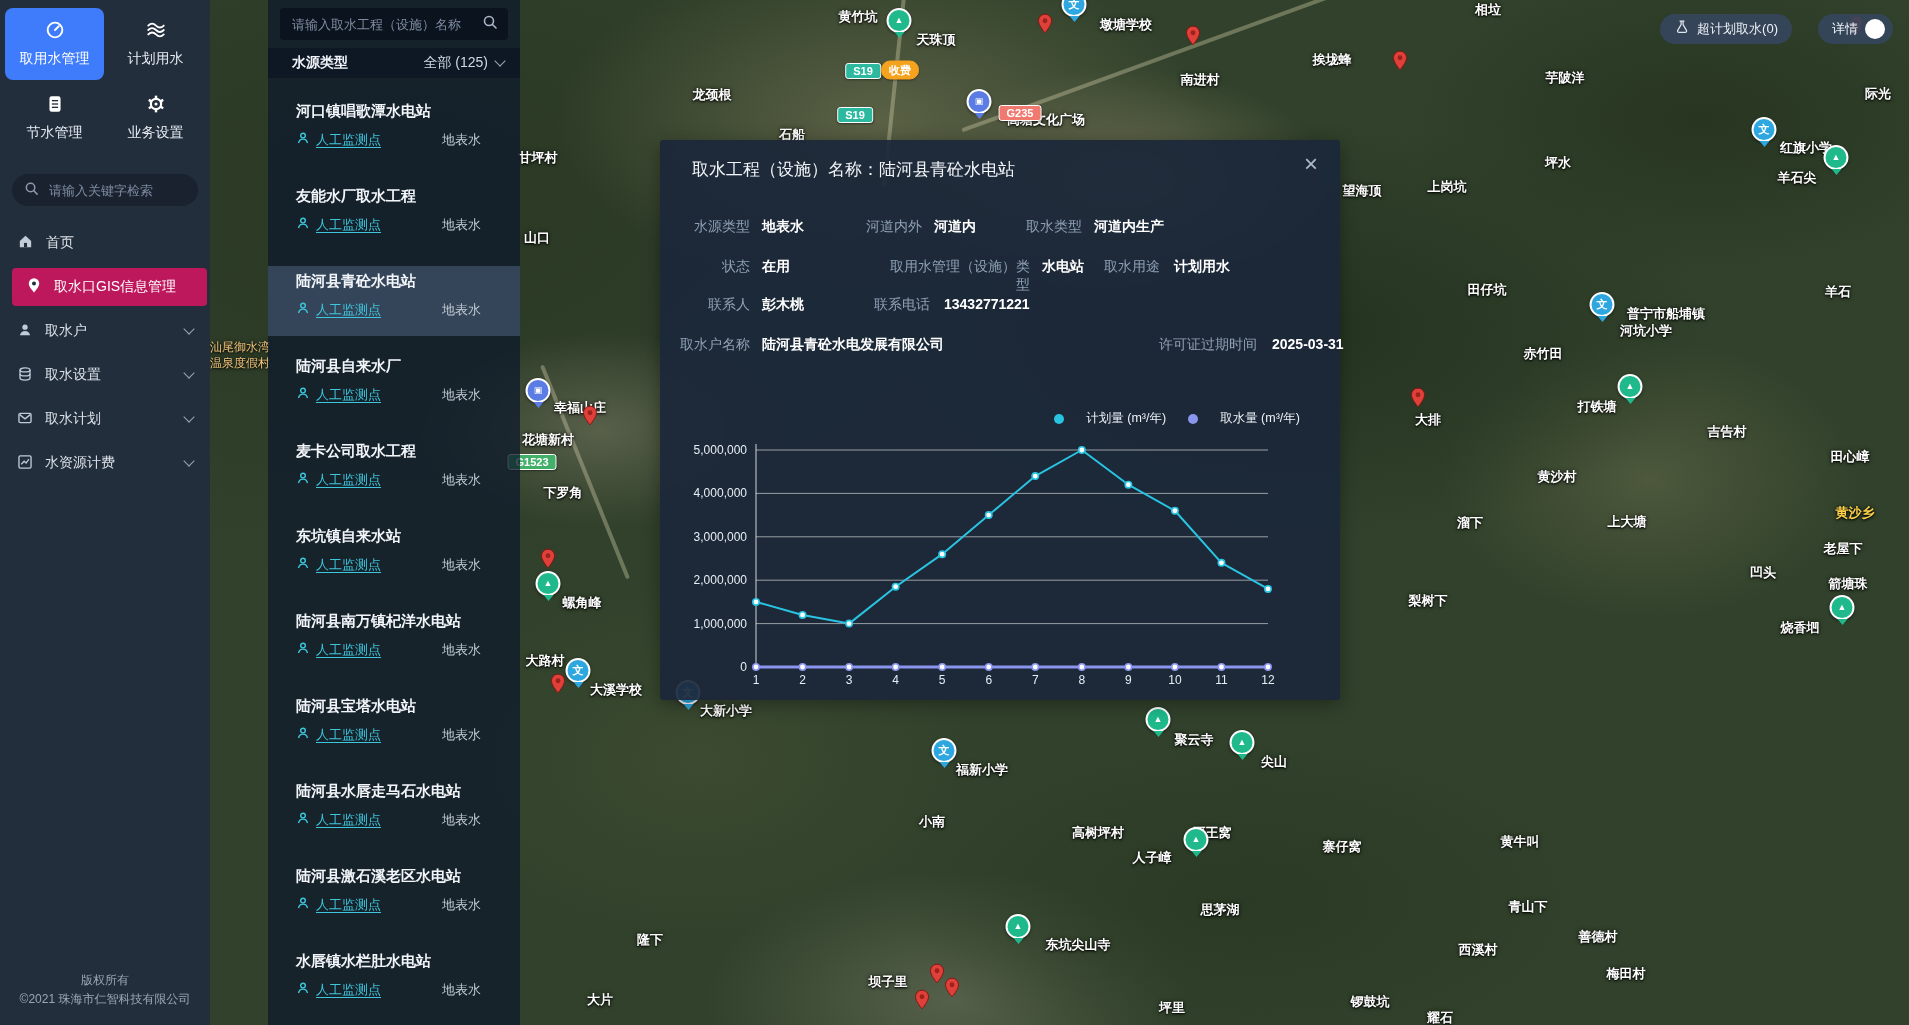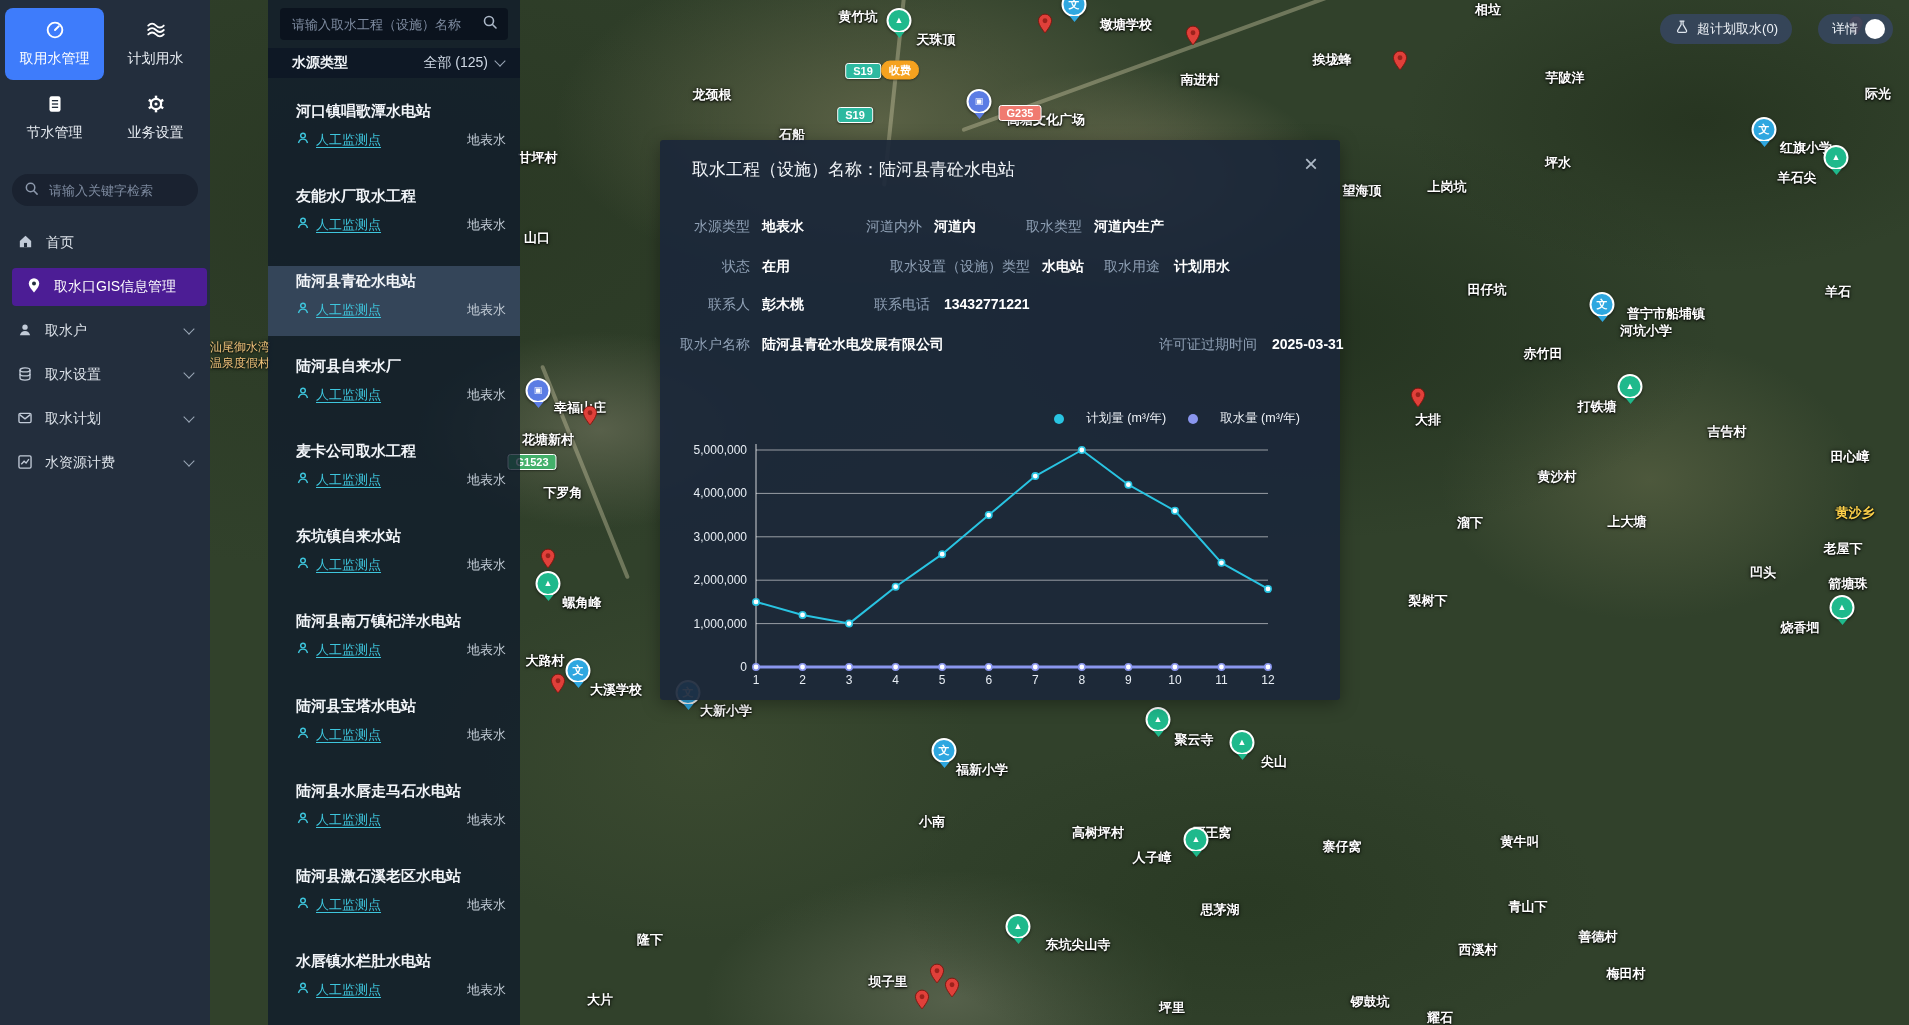--- a/index.html
+++ b/index.html
@@ -49,39 +49,39 @@
     gap:7px;color:#e8edf3;font-size:14px;cursor:pointer;}
   .tile.active{background:#3e7cfb;color:#fff;}
   .s-search{margin:12px 12px 6px;height:32px;border-radius:16px;background:#1a2230;display:flex;align-items:center;
     padding:0 12px;gap:8px;}
   .s-search input{flex:1;background:transparent;border:none;outline:none;color:#dfe6ee;font-size:13px;
     font-family:inherit;}
   .s-search input::placeholder{color:#7e8ba0;}
   #menu{margin-top:18px;}
   .m-item{height:38px;margin:6px 3px;display:flex;align-items:center;gap:12px;padding:0 14px;color:#dde3ea;
     font-size:14px;border-radius:4px;cursor:pointer;}
-  .m-item.active{background:#4c1d95;color:#fff;margin-left:12px;}
+  .m-item.active{background:#be185d;color:#fff;margin-left:12px;}
   .m-item .lbl{flex:1;}
   .chev{width:7px;height:7px;border-right:1.5px solid #9aa6b6;border-bottom:1.5px solid #9aa6b6;
     transform:rotate(45deg);margin-top:-4px;}
   #sb-footer{position:absolute;bottom:16px;width:100%;text-align:center;color:#9aa6b4;font-size:12px;line-height:19px;}
 
   
   #panel{position:absolute;left:268px;top:0;width:252px;height:1025px;background:rgba(16,27,43,.78);z-index:3;}
   .p-search{position:absolute;left:12px;right:12px;top:8px;height:32px;background:rgba(10,17,28,.88);
     border-radius:4px;display:flex;align-items:center;padding:0 10px;gap:8px;}
   .p-search input{flex:1;background:transparent;border:none;outline:none;color:#dfe6ee;font-size:13px;font-family:inherit;}
   .p-search input::placeholder{color:#7e8ba0;}
   .p-head{position:absolute;left:0;right:0;top:48px;height:30px;background:rgba(13,22,36,.85);display:flex;
     align-items:center;padding:0 16px 0 24px;color:#f0f4f8;font-size:14px;font-weight:700;}
   .p-head .right{margin-left:auto;display:flex;align-items:center;gap:8px;color:#cfd8e4;font-weight:400;cursor:pointer;}
   .st-item{position:absolute;left:0;right:0;height:70px;padding:6px 0 0 28px;box-sizing:border-box;cursor:pointer;}
   .st-item.selected{background:rgba(96,120,155,.42);}
   .st-item .t{color:#f2f5f9;font-size:15px;font-weight:700;margin-bottom:10px;}
-  .st-item .row{display:flex;align-items:center;gap:6px;padding-right:14px;}
+  .st-item .row{display:flex;align-items:center;gap:6px;padding-right:39px;}
   .st-item .tag{color:#3ec6dd;font-size:13px;text-decoration:underline;text-underline-offset:3px;}
   .st-item .wt{margin-left:auto;color:#c3ccd6;font-size:13px;}
 
   
   #modal{position:absolute;left:660px;top:140px;width:680px;height:560px;background:rgba(27,39,58,.92);
     border-radius:3px;z-index:5;box-shadow:0 4px 18px rgba(0,0,0,.35);}
   .m-title{position:absolute;left:32px;top:18px;color:#f2f5f9;font-size:17px;font-weight:500;}
   .m-close{position:absolute;right:22px;top:12px;color:#aeb9c6;font-size:24px;line-height:1;cursor:pointer;}
   .f-row{position:absolute;left:0;width:100%;height:20px;}
   .f-label{position:absolute;top:0;width:150px;text-align:right;color:#8fa0b5;font-size:14px;}
@@ -399,20 +399,24 @@
         </div>
         <div class="m-item">
           <span><svg width="16" height="16" viewBox="0 0 18 18">
               <rect x="2.2" y="2.2" width="13.6" height="13.6" rx="1.5" fill="none" stroke="#c2cbd8" stroke-width="1.5"></rect>
               <polyline points="4.8,11.6 8,8.2 10.2,10.2 13.4,5.8" fill="none" stroke="#c2cbd8" stroke-width="1.5"></polyline>
             </svg></span>
     <span class="lbl">水资源计费</span>
     <i class="chev"></i>
         </div>
       </nav>
+  <div id="sb-footer">
+    <div>版权所有</div>
+    <div>©2021 珠海市仁智科技有限公司</div>
+  </div>
 </aside>
 
 <section id="panel">
   <div class="p-search">
     <input placeholder="请输入取水工程（设施）名称" style="">
     <span>
       <svg width="16" height="16" viewBox="0 0 16 16">
             <circle cx="7" cy="7" r="4.5" fill="none" stroke="#aab6c6" stroke-width="1.6"></circle>
             <line x1="10.5" y1="10.5" x2="14" y2="14" stroke="#aab6c6" stroke-width="1.6" stroke-linecap="round"></line>
           </svg>
@@ -558,21 +562,21 @@
           <span class="f-label" style="left:-60px">水源类型</span>
       <span class="f-value" style="left:102px">地表水</span>
           <span class="f-label" style="left:112px">河道内外</span>
       <span class="f-value" style="left:274px">河道内</span>
           <span class="f-label" style="left:272px">取水类型</span>
       <span class="f-value" style="left:434px">河道内生产</span>
         </div>
         <div class="f-row" style="top: 118px;">
           <span class="f-label" style="left:-60px">状态</span>
       <span class="f-value" style="left:102px">在用</span>
-          <span class="f-label" style="left:220px">取水设置（设施）类型</span>
+          <span class="f-label" style="left:220px">取用水管理（设施）类型</span>
       <span class="f-value" style="left:382px">水电站</span>
           <span class="f-label" style="left:350px">取水用途</span>
       <span class="f-value" style="left:514px">计划用水</span>
         </div>
         <div class="f-row" style="top: 156px;">
           <span class="f-label" style="left:-60px">联系人</span>
       <span class="f-value" style="left:102px">彭木桃</span>
           <span class="f-label" style="left:120px">联系电话</span>
       <span class="f-value" style="left:284px">13432771221</span>
         </div>

